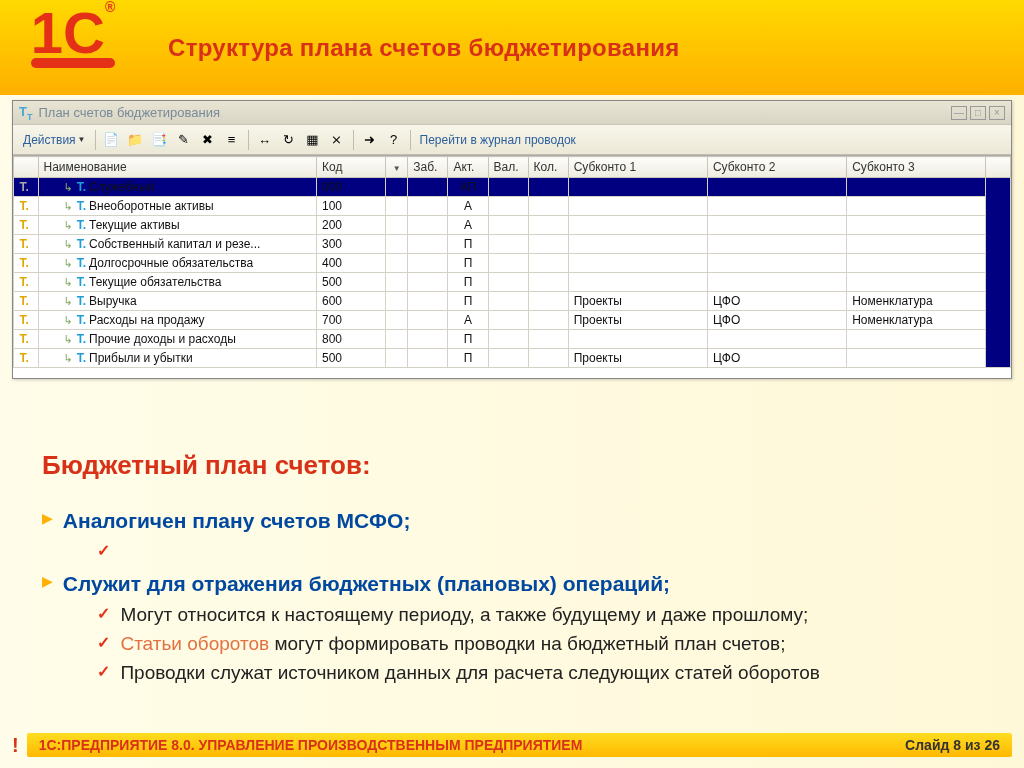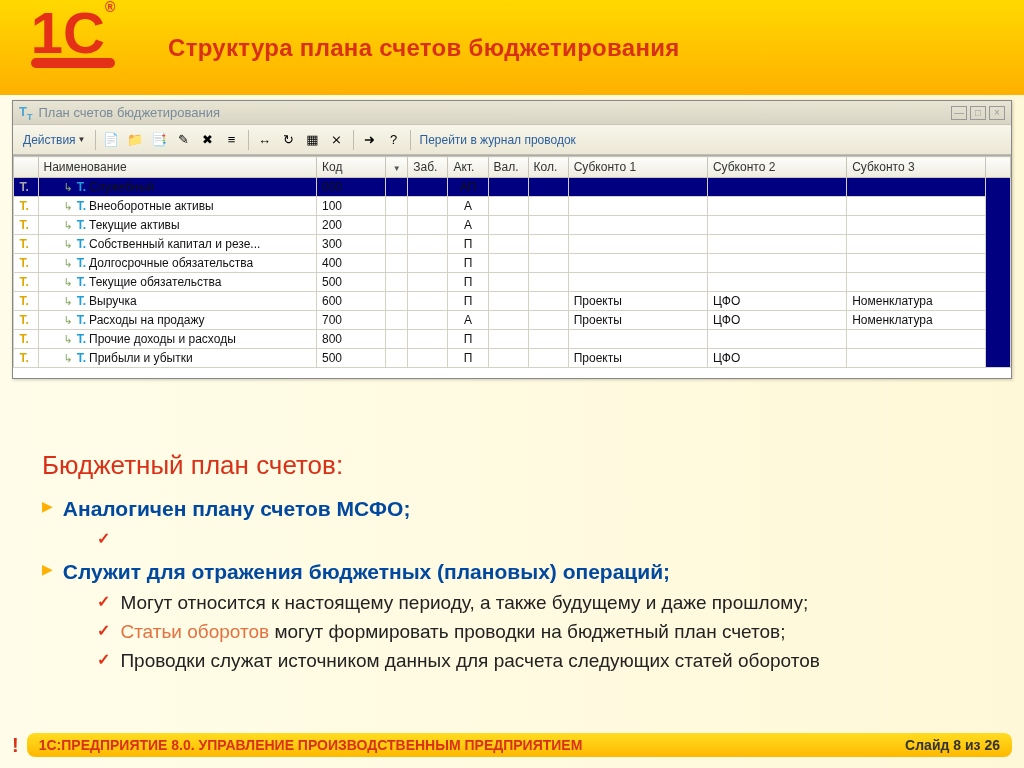--- a/index.html
+++ b/index.html
@@ -41,33 +41,33 @@
 .col-zab{width:36px}
 .col-akt{width:36px}
 .col-val{width:36px}
 .col-kol{width:36px}
 .col-sub{width:125px}
 .col-scroll{width:22px}
 .scroll-cap{background:linear-gradient(to bottom,#f2f0e4,#e2dfd0);border:1px solid #c8c5b8}
 .ctr{text-align:center !important}
 th.ctr,td.ctr{text-align:center}
 .content{padding:25px 42px 10px 42px}
-.h2{font-size:26px;font-weight:normal;color:#d93018;margin-bottom:14px}
+.h2{font-size:26px;font-weight:bold;color:#d93018;margin-bottom:26px}
 ul.top{list-style:none}
 ul.top>li{margin-bottom:6px}
 ul.top>li>.bullet-row{display:flex;align-items:flex-start}
 ul.top>li .tri{color:#ffb000;font-size:14px;margin-right:10px;margin-top:3px}
 ul.top>li .item-text{font-size:21px;font-weight:bold;color:#0048a0;line-height:1.3}
 ul.sub{list-style:none;margin-left:55px;margin-top:6px;margin-bottom:8px}
 ul.sub>li{display:flex;align-items:flex-start;margin-bottom:4px;font-size:19px;color:#222;line-height:1.3}
 ul.sub>li .check{color:#e53018;margin-right:10px;font-weight:bold;margin-top:1px;font-size:16px}
 ul.sub>li .accent{color:#e57040}
 .footer{position:absolute;bottom:8px;left:0;right:0;height:30px;display:flex;align-items:center;padding:0 12px}
 .footer-excl{font-size:20px;color:#d93018;font-weight:bold;margin-right:8px}
-.footer-bar{flex:1;height:24px;background:linear-gradient(to bottom,#ffdd20,#ffb800);border-radius:8px;display:flex;align-items:center;padding:0 12px;font-size:14px;font-weight:bold;color:#d93018}
+.footer-bar{flex:1;height:24px;background:linear-gradient(to bottom,#ffdd20,#ffb800);border-radius:2px;display:flex;align-items:center;padding:0 12px;font-size:14px;font-weight:bold;color:#d93018}
 .footer-bar .right{margin-left:auto;color:#333}
 .dropdown-caret{font-size:8px;color:#555}
 </style>
 </head>
 <body>
 
 <div class="slide">
   <div class="top-band">
     <div class="logo-area">
       <div class="logo-1c">1C<span class="reg">®</span><div class="under"></div></div>

